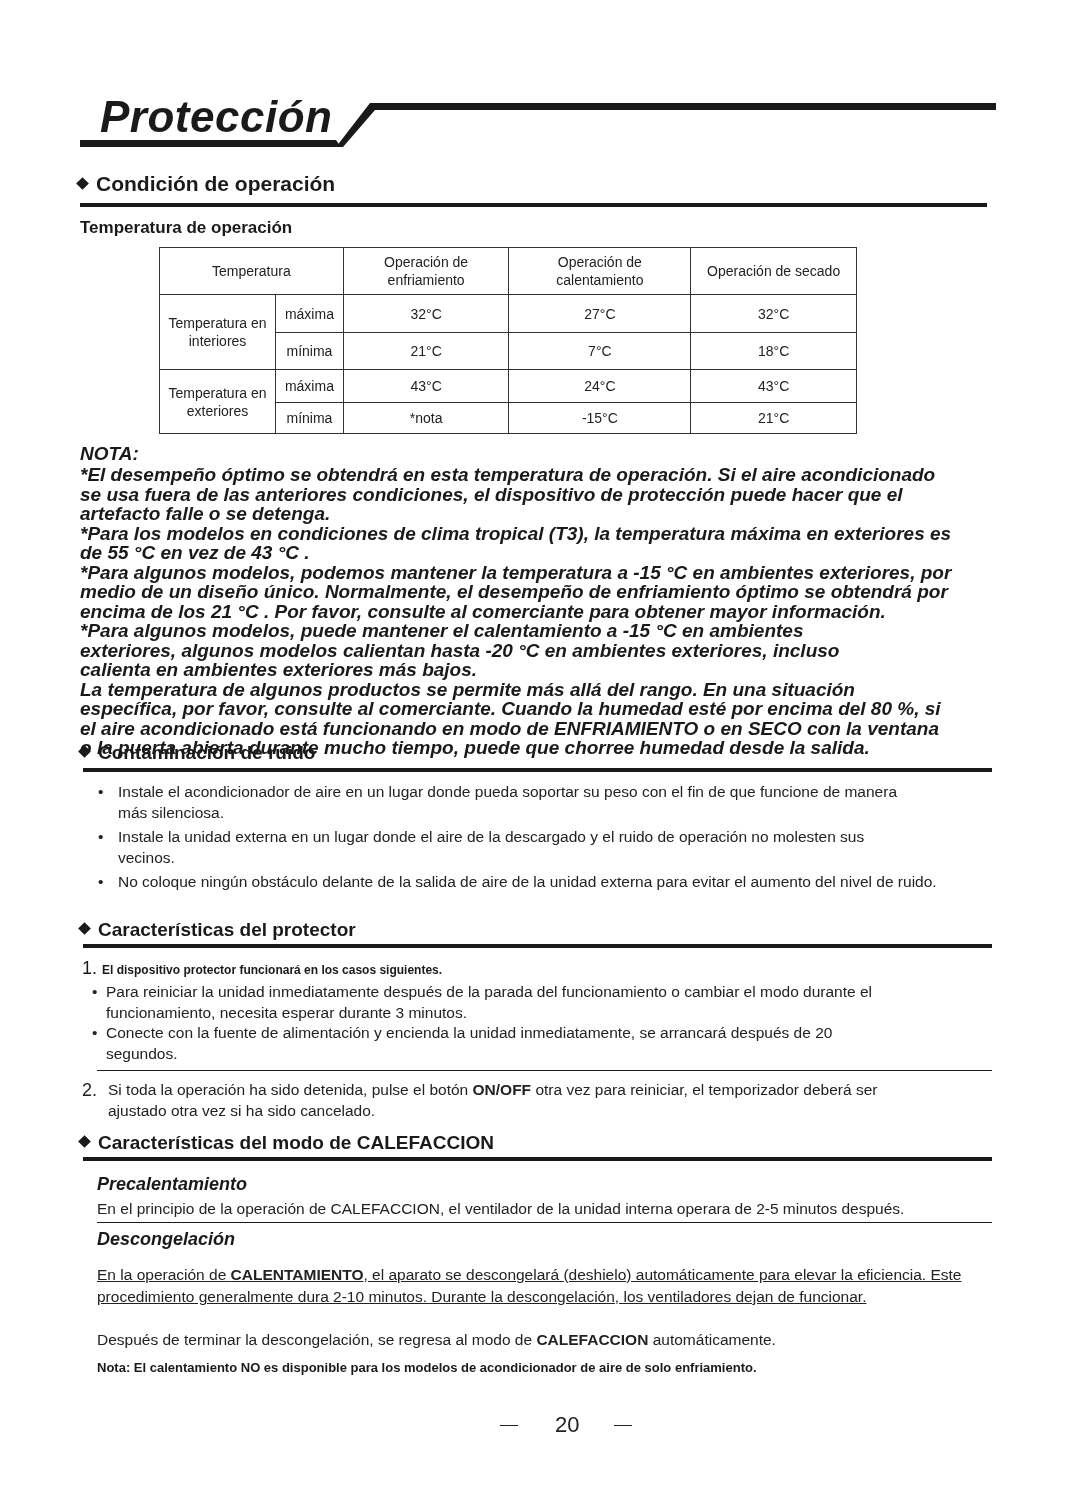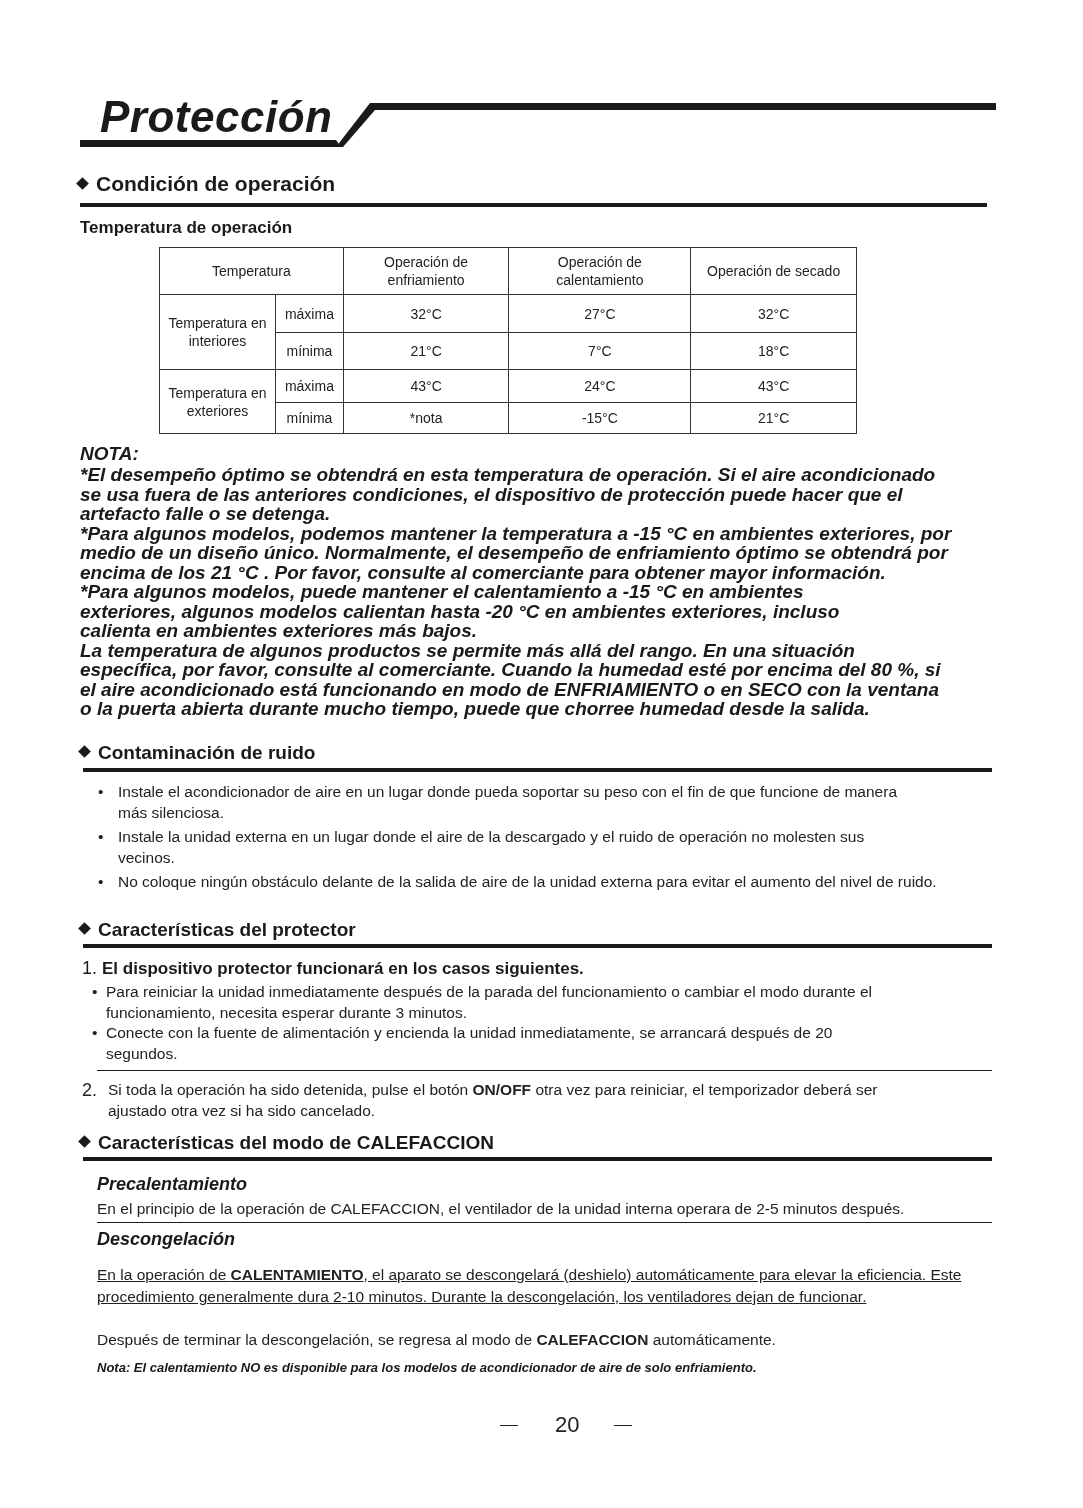--- a/index.html
+++ b/index.html
@@ -75,20 +75,21 @@
     <td>*nota</td>
     <td>-15°C</td>
     <td>21°C</td>
   </tr>
 </tbody>
   </table>
 
 <div class="abs note" style="left:80px; top:444px;">NOTA:</div>
 <div class="abs note" style="left:80px; top:465px; width:880px;">
   <div>*El desempeño óptimo se obtendrá en esta temperatura de operación. Si el aire acondicionado se usa fuera de las anteriores condiciones, el dispositivo de protección puede hacer que el artefacto falle o se detenga.</div>
+  <div>*Para los modelos en condiciones de clima tropical (T3), la temperatura máxima en exteriores es de 55 °C en vez de 43 °C .</div>
   <div>*Para algunos modelos, podemos mantener la temperatura a -15 °C en ambientes exteriores, por medio de un diseño único. Normalmente, el desempeño de enfriamiento óptimo se obtendrá por encima de los 21 °C . Por favor, consulte al comerciante para obtener mayor información.</div>
   <div style="width:820px;">*Para algunos modelos, puede mantener el calentamiento a -15 °C en ambientes exteriores, algunos modelos calientan hasta -20 °C en ambientes exteriores, incluso calienta en ambientes exteriores más bajos.</div>
   <div style="width:870px;">La temperatura de algunos productos se permite más allá del rango. En una situación específica, por favor, consulte al comerciante. Cuando la humedad esté por encima del 80 %, si el aire acondicionado está funcionando en modo de ENFRIAMIENTO o en SECO con la ventana o la puerta abierta durante mucho tiempo, puede que chorree humedad desde la salida.</div>
 </div>
 
 <div class="abs h2" style="left:80px; top:742px; font-size:19px;">
   <span class="diamond"></span><span>Contaminación de ruido</span>
 </div>
 <div class="abs rule-thick" style="left:83px; top:768px; width:909px;"></div>
 <div class="abs body" style="left:98px; top:782px; width:860px;">
@@ -106,21 +107,21 @@
   </div>
 </div>
 
 <div class="abs h2" style="left:80px; top:919px; font-size:19px;">
   <span class="diamond"></span><span>Características del protector</span>
 </div>
 <div class="abs rule-thick" style="left:83px; top:944px; width:909px;"></div>
 
 <div class="abs" style="left:82px; top:958px; font-size:18px; color:#1a1a1a;">
   <span>1.</span>
-  <span style="font-weight:bold; font-size:17px;">El dispositivo protector funcionará en los casos siguientes.</span>
+  <span style="font-weight:bold; font-size:12px;">El dispositivo protector funcionará en los casos siguientes.</span>
 </div>
 <div class="abs body" style="left:92px; top:982px; width:870px;">
   <div style="display:flex;">
     <span style="width:14px;">•</span>
       <span style="width:850px;">Para reiniciar la unidad inmediatamente después de la parada del funcionamiento o cambiar el modo durante el funcionamiento, necesita esperar durante 3 minutos.</span>
   </div>
   <div style="display:flex;">
     <span style="width:14px;">•</span>
       <span style="width:800px;">Conecte con la fuente de alimentación y encienda la unidad inmediatamente, se arrancará después de 20 segundos.</span>
   </div>
@@ -141,19 +142,19 @@
 <div class="abs body" style="left:97px; top:1199px; width:895px;">En el principio de la operación de CALEFACCION, el ventilador de la unidad interna operara de 2-5 minutos después.</div>
 <div class="abs rule-thin" style="left:97px; top:1222px; width:895px;"></div>
 
 <div class="abs h3" style="left:97px; top:1229px; font-style:italic; font-size:18px;">Descongelación</div>
 <div class="abs body" style="left:97px; top:1264px; width:875px; line-height:22px;text-decoration:underline;">
   <span>En la operación de </span><b>CALENTAMIENTO</b><span>, el aparato se descongelará (deshielo) automáticamente para elevar la eficiencia. Este procedimiento generalmente dura 2-10 minutos. Durante la descongelación, los ventiladores dejan de funcionar.</span>
 </div>
 <div class="abs body" style="left:97px; top:1330px; width:875px;">
   <span>Después de terminar la descongelación, se regresa al modo de </span><b>CALEFACCION</b><span> automáticamente.</span>
 </div>
-<div class="abs" style="left:97px; top:1360px; font-size:13px; font-weight:bold; font-style:italic; color:#1a1a1a;">Nota: El calentamiento NO es disponible para los modelos de acondicionador de aire de solo enfriamiento.</div>
+<div class="abs" style="left:97px; top:1360px; font-size:13px; font-weight:bold; color:#1a1a1a;">Nota: El calentamiento NO es disponible para los modelos de acondicionador de aire de solo enfriamiento.</div>
 
 <div class="abs pagenum" style="left:500px; top:1412px; display:flex; align-items:center;gap:31px;">
   <span style="display:inline-block; width:18px; height:1px; background:#222; margin-right:6px;"></span>
   <span>20</span>
   <span style="display:inline-block; width:18px; height:1px; background:#222; margin-left:4px;"></span>
 </div>
 
 </body></html>

